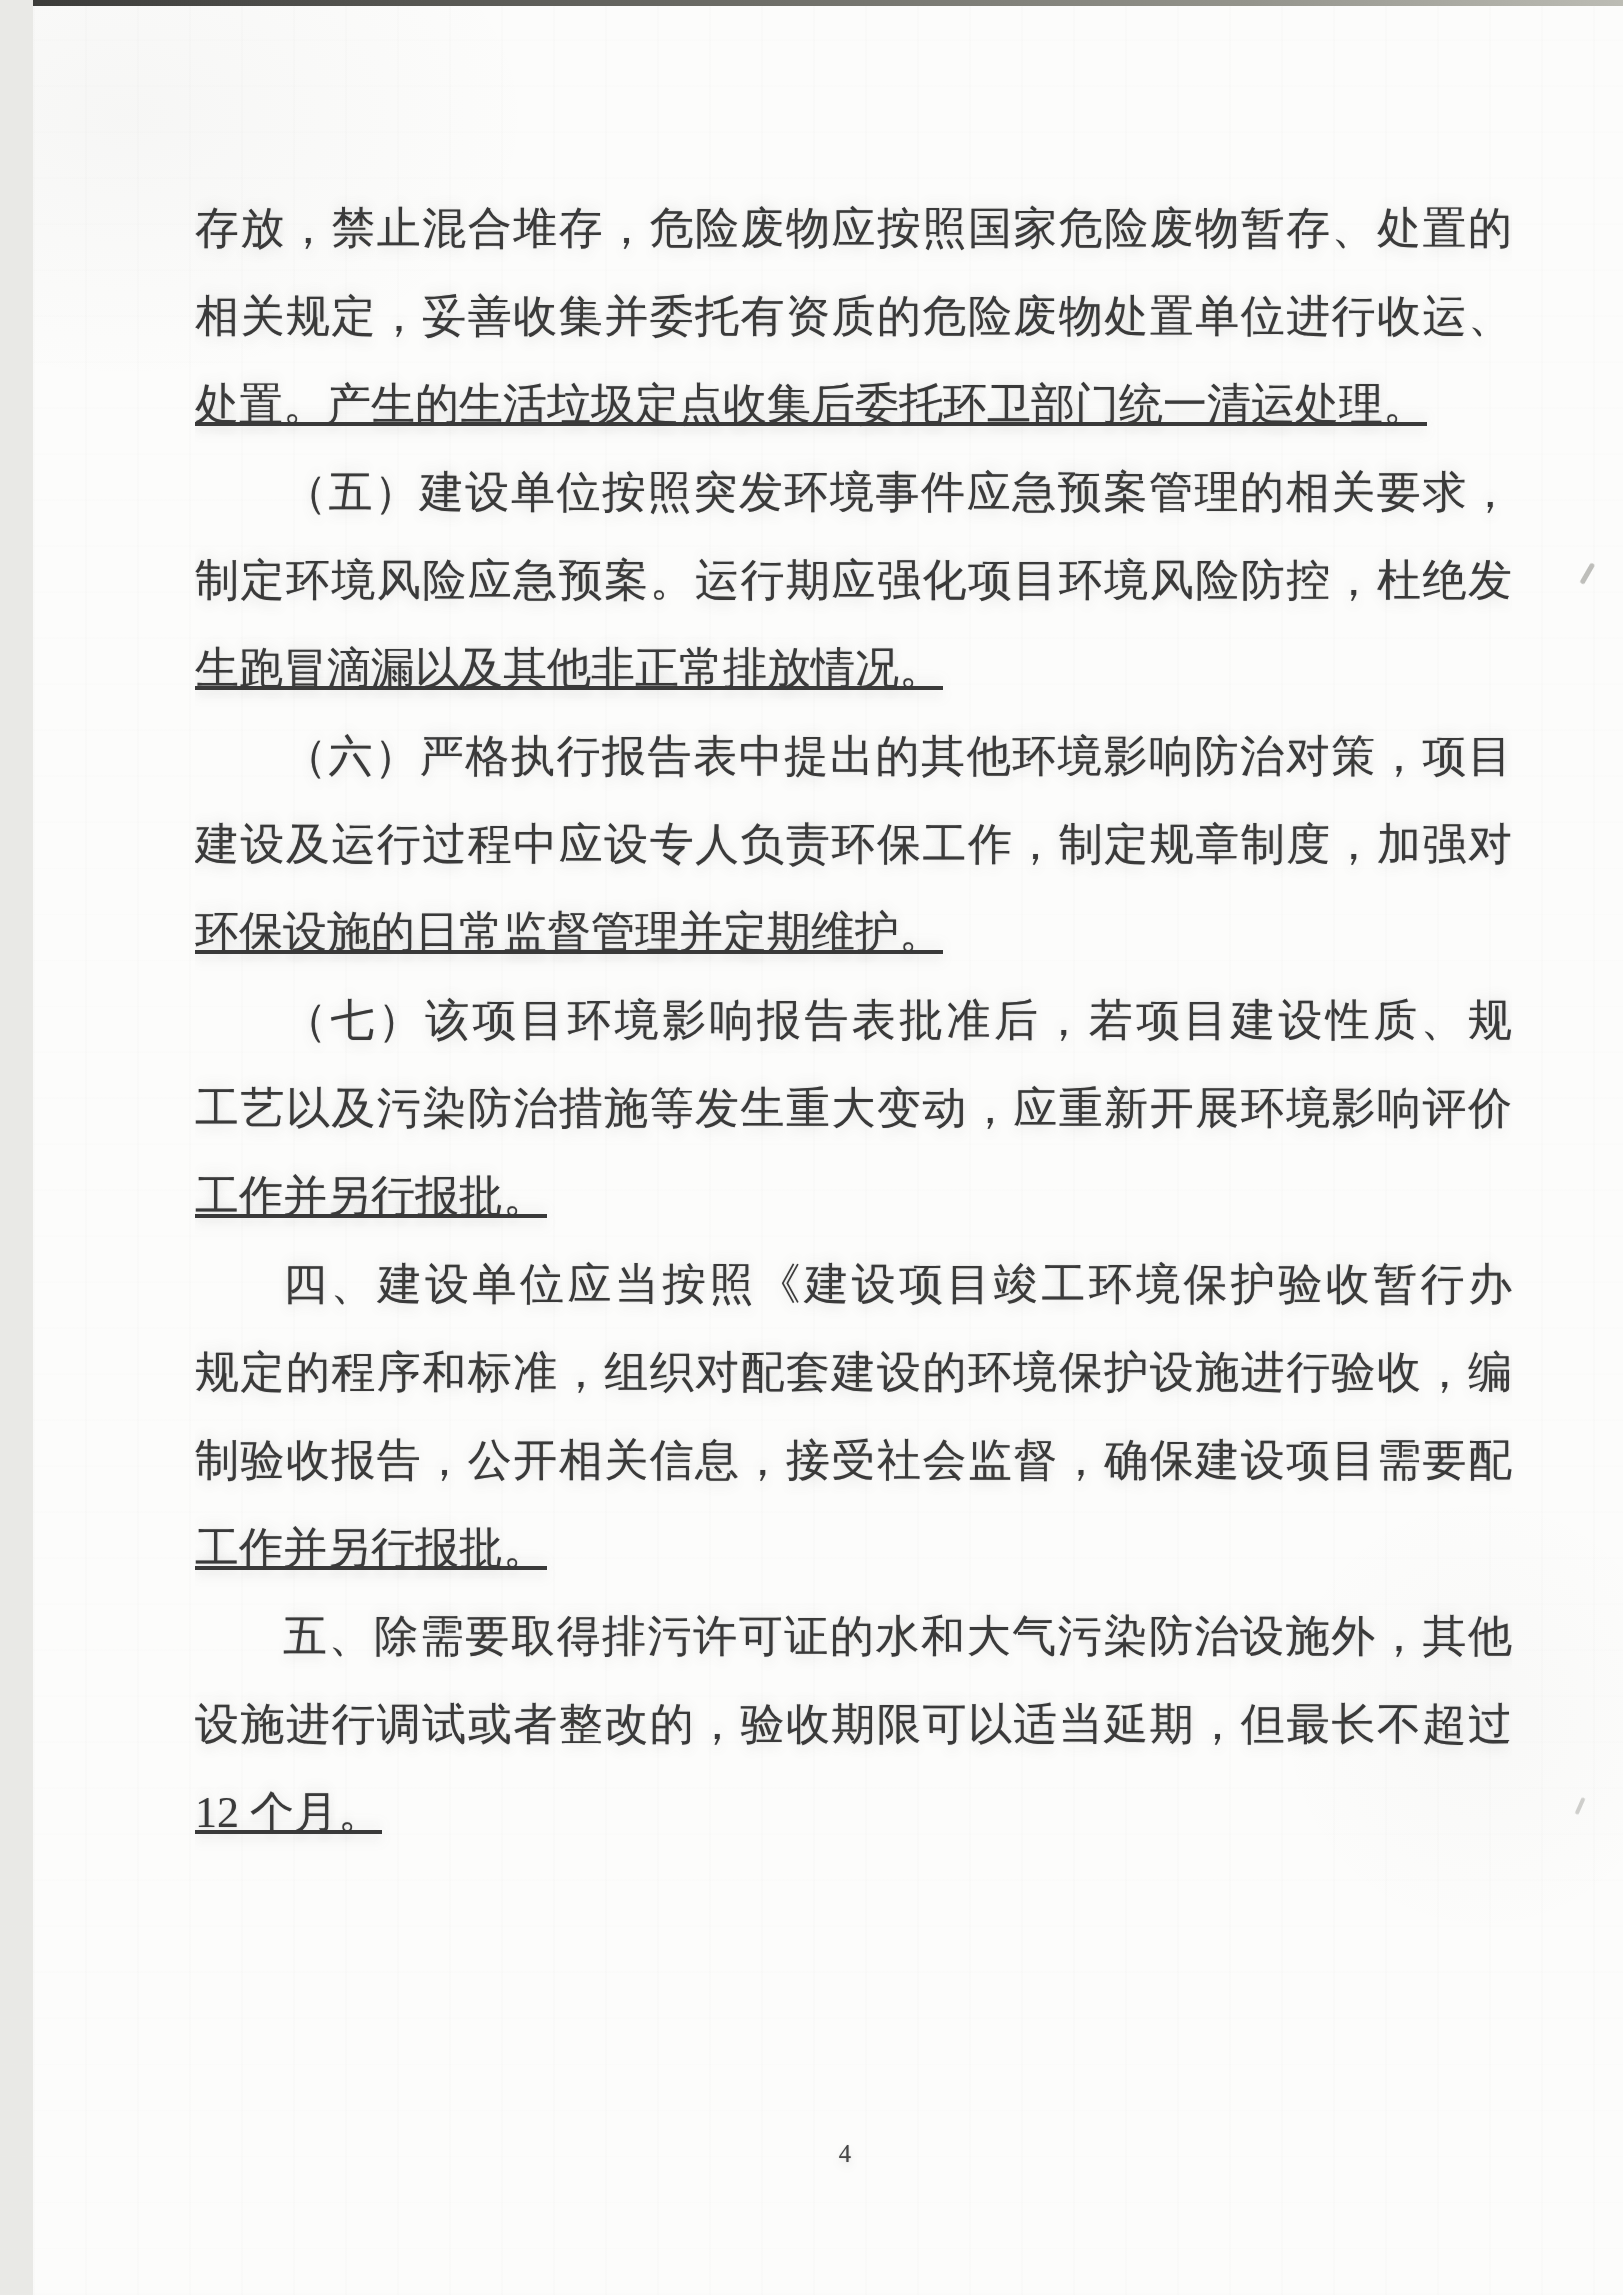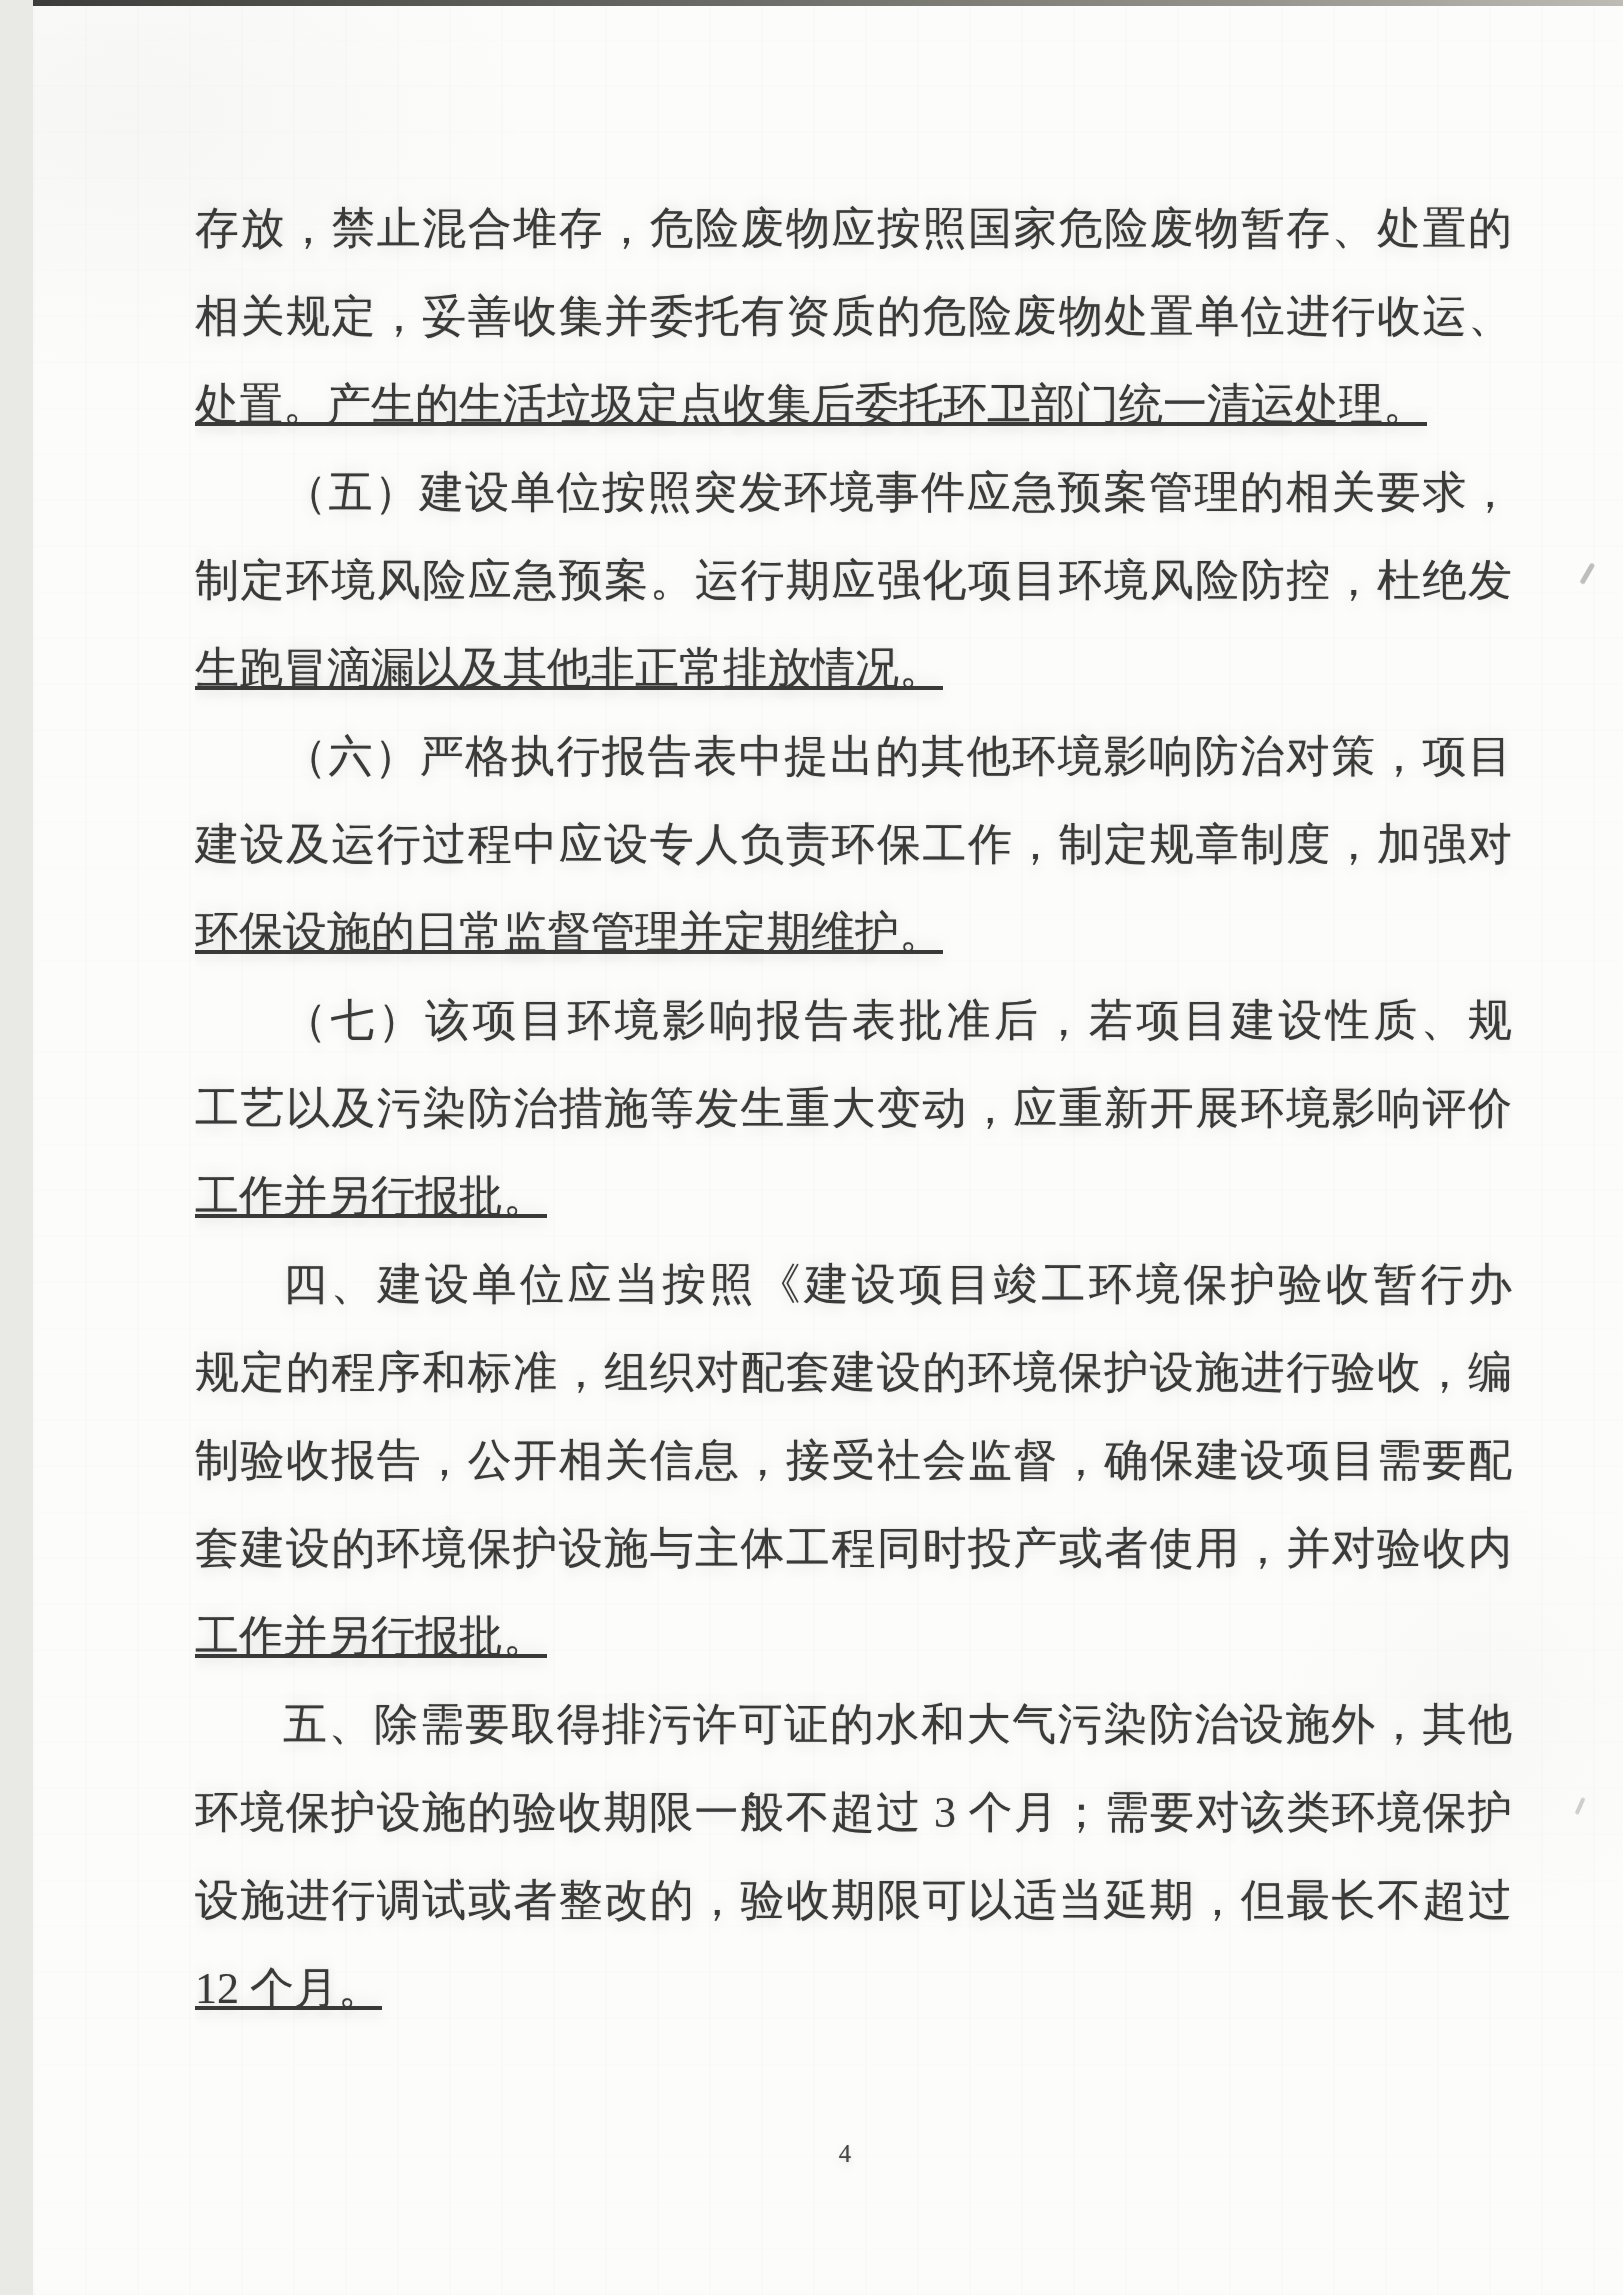--- a/index.html
+++ b/index.html
@@ -116,28 +116,26 @@
       <div class="line">工艺以及污染防治措施等发生重大变动，应重新开展环境影响评价</div>
 
       <div class="line last">工作并另行报批。</div>
 
       <div class="line indent">四、建设单位应当按照《建设项目竣工环境保护验收暂行办法》</div>
 
       <div class="line">规定的程序和标准，组织对配套建设的环境保护设施进行验收，编</div>
 
       <div class="line">制验收报告，公开相关信息，接受社会监督，确保建设项目需要配</div>
 
-      <div class="line">套建设的环境保护设施与主体工程同时投产或者使用，并对验收内</div>
 
 
       <div class="line last">工作并另行报批。</div>
 
       <div class="line indent">五、除需要取得排污许可证的水和大气污染防治设施外，其他</div>
 
-      <div class="line">环境保护设施的验收期限一般不超过 3 个月；需要对该类环境保护</div>
 
       <div class="line">设施进行调试或者整改的，验收期限可以适当延期，但最长不超过</div>
 
       <div class="line last">12 个月。</div>
     </div>
 
   <div class="artifact artifact-1"></div>
   <div class="artifact artifact-2"></div>
 
   <div class="page-number">4</div>

